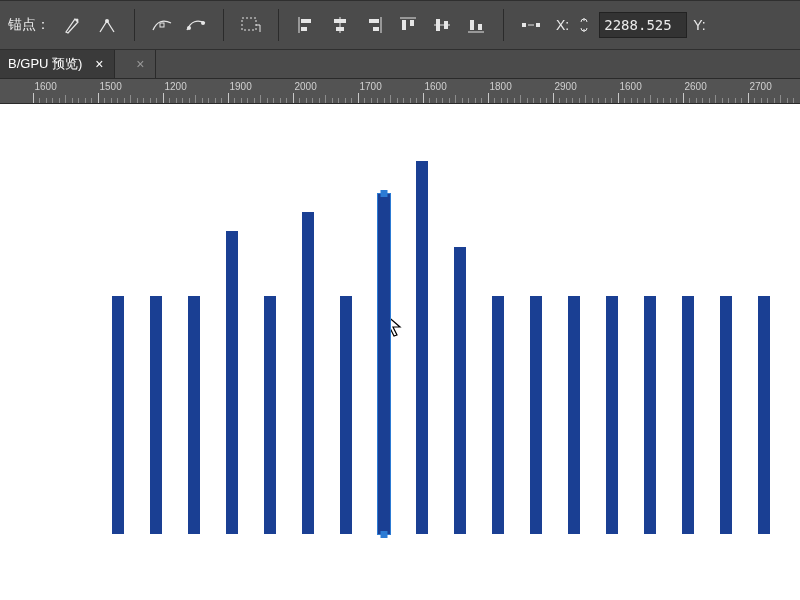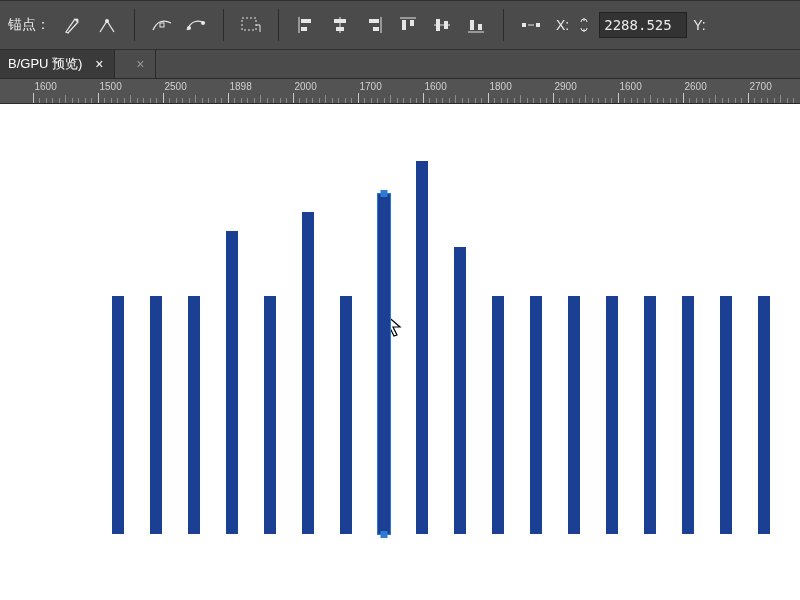--- a/index.html
+++ b/index.html
@@ -260,34 +260,34 @@
     <div class="minor" style="left: 110.5px;"></div>
     <div class="minor" style="left: 117px;"></div>
     <div class="minor" style="left: 123.5px;"></div>
     <div class="minor" style="left: 130px; height: 8px;"></div>
     <div class="minor" style="left: 136.5px;"></div>
     <div class="minor" style="left: 143px;"></div>
     <div class="minor" style="left: 149.5px;"></div>
     <div class="minor" style="left: 156px;"></div>
     <div class="major" style="left: 162.5px;">
       <div class="tick"></div>
-      <div class="lbl">2500</div>
+      <div class="lbl">1200</div>
     </div>
     <div class="minor" style="left: 169px;"></div>
     <div class="minor" style="left: 175.5px;"></div>
     <div class="minor" style="left: 182px;"></div>
     <div class="minor" style="left: 188.5px;"></div>
     <div class="minor" style="left: 195px; height: 8px;"></div>
     <div class="minor" style="left: 201.5px;"></div>
     <div class="minor" style="left: 208px;"></div>
     <div class="minor" style="left: 214.5px;"></div>
     <div class="minor" style="left: 221px;"></div>
     <div class="major" style="left: 227.5px;">
       <div class="tick"></div>
-      <div class="lbl">1898</div>
+      <div class="lbl">1900</div>
     </div>
     <div class="minor" style="left: 234px;"></div>
     <div class="minor" style="left: 240.5px;"></div>
     <div class="minor" style="left: 247px;"></div>
     <div class="minor" style="left: 253.5px;"></div>
     <div class="minor" style="left: 260px; height: 8px;"></div>
     <div class="minor" style="left: 266.5px;"></div>
     <div class="minor" style="left: 273px;"></div>
     <div class="minor" style="left: 279.5px;"></div>
     <div class="minor" style="left: 286px;"></div>

